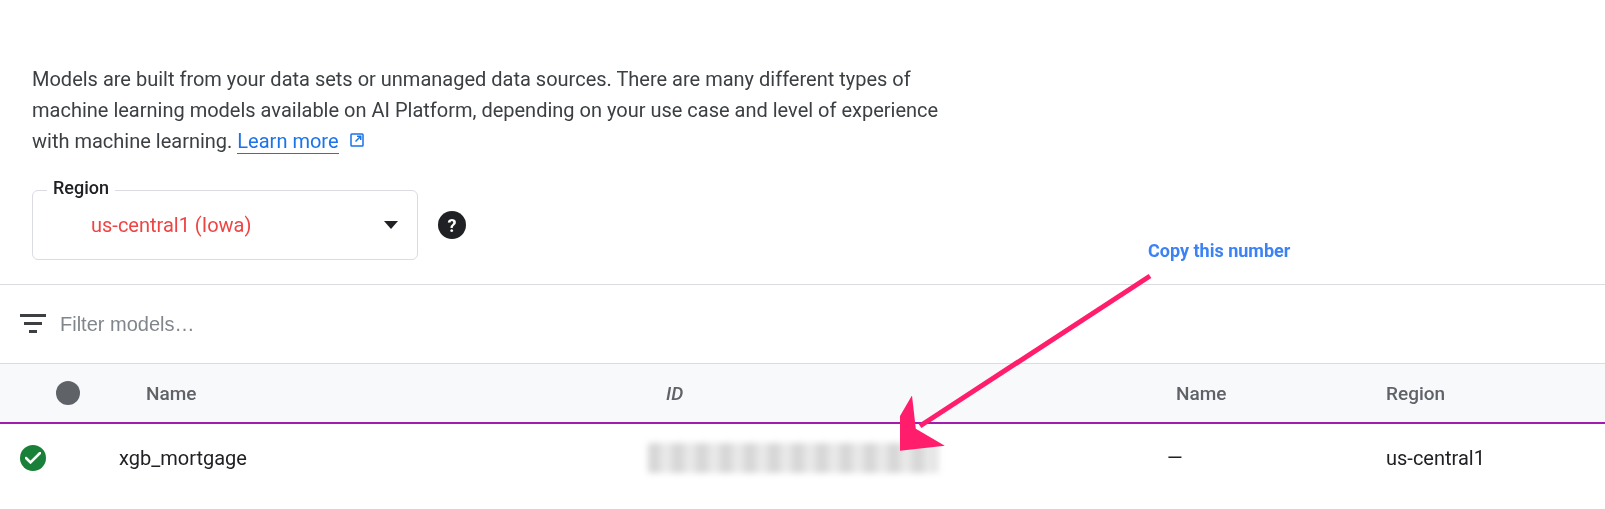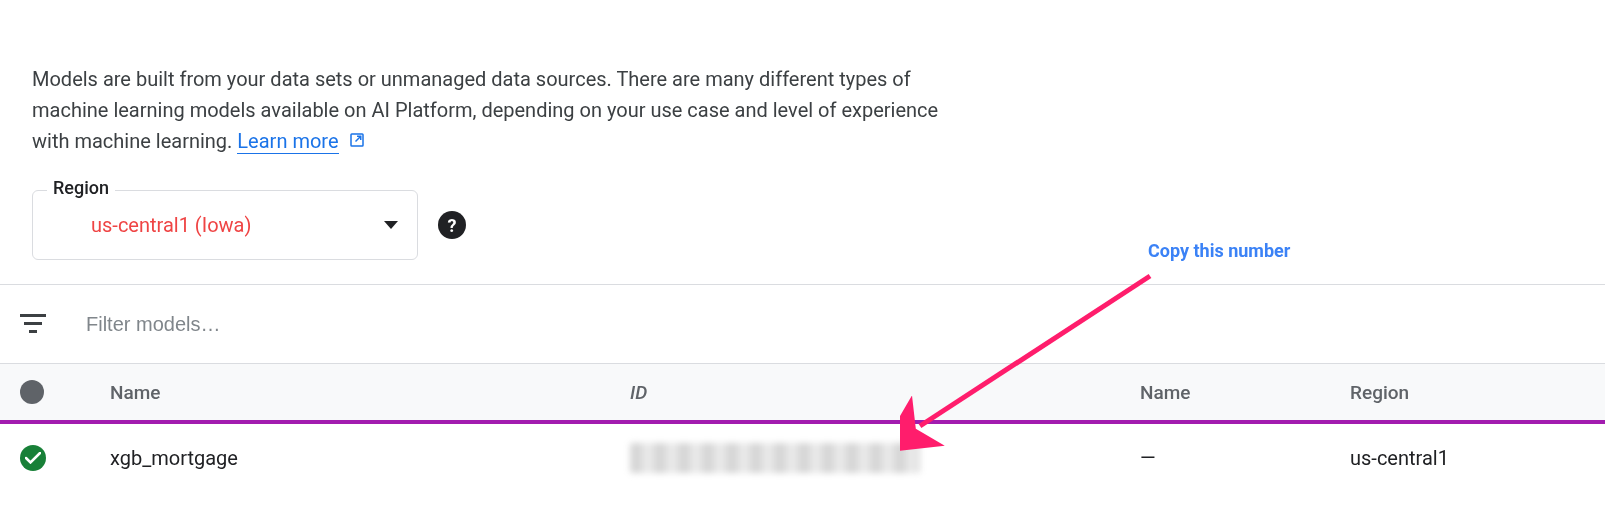--- a/index.html
+++ b/index.html
@@ -76,56 +76,58 @@
     font-size: 18px;
     font-weight: bold;
   }
   .filter-bar {
     border-top: 1px solid #dadce0;
     border-bottom: 1px solid #dadce0;
     display: flex;
     align-items: center;
     padding: 12px 20px;
     height: 80px;
-    gap: 40px;
+    gap: 14px;
   }
   .filter-icon { color: #3c4043; }
   .filter-input {
     border: none;
     outline: none;
     font-size: 20px;
     color: #5f6368;
     flex: 1;
   }
   .filter-input::placeholder { color: #80868b; }
   .table-header {
     display: flex;
     align-items: center;
     height: 60px;
     background: #f8f9fa;
-    border-bottom: 4px solid #a21caf;
+    border-bottom: 2px solid #a21caf;
     font-size: 19px;
     color: #5f6368;
     font-weight: 500;
+    padding-left: 36px;
   }
   .col-status { width: 100px; display:flex; align-items:center; padding-left:20px;}
   .col-name { width: 530px; padding-left: 10px;}
   .col-id { width: 510px; font-style: italic; }
   .col-data { width: 210px; }
   .col-region { flex: 1; }
   .header-circle {
     width: 24px; height: 24px; border-radius: 50%; background: #5f6368; display:inline-block;
   }
   .table-row {
     display: flex;
     align-items: center;
     height: 68px;
     font-size: 20px;
     color: #202124;
     border-bottom: 1px solid #fff;
+    gap: 9px;
   }
   .status-check {
     width: 26px; height: 26px; border-radius: 50%; background: #188038; display:flex; align-items:center; justify-content:center;
   }
   .id-blur {
     width: 290px; height: 30px;
     background: repeating-linear-gradient(90deg, #d7d7d7 0 12px, #e8e8e8 12px 24px);
     filter: blur(3px);
     border-radius: 2px;
   }

